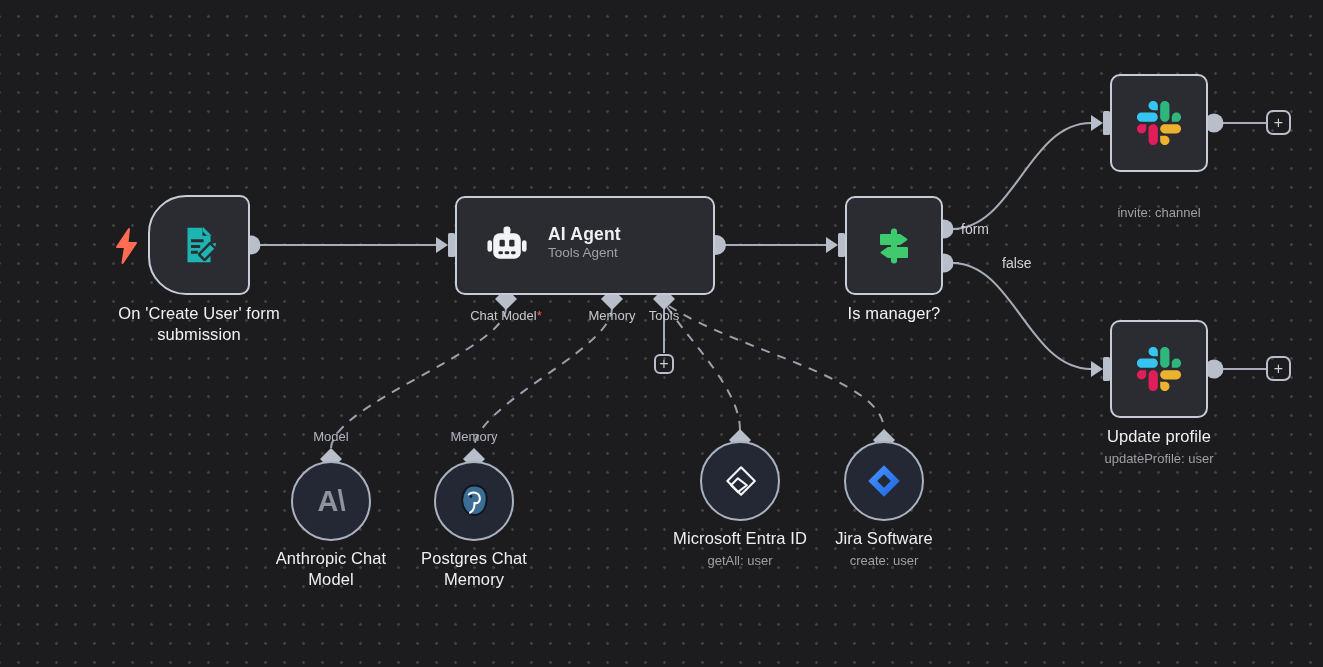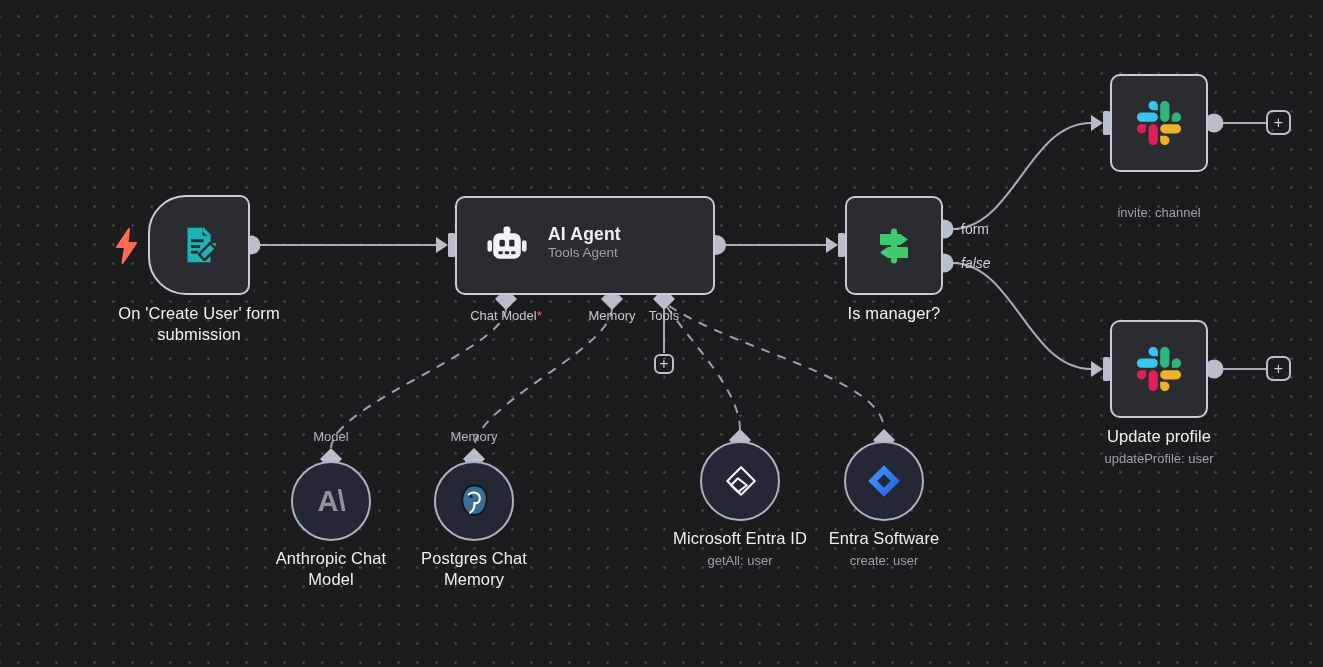--- a/index.html
+++ b/index.html
@@ -157,21 +157,21 @@
     <svg width="48" height="48" viewBox="0 0 48 48">
       <g fill="#3fca6e" stroke="#3fca6e" stroke-width="2" stroke-linejoin="round">
         <rect x="21.9" y="7.5" width="4.2" height="33" rx="2"></rect>
         <polygon points="11,13 30,13 36.5,17.5 30,22 11,22"></polygon>
         <polygon points="18,26 37,26 37,35 18,35 11.5,30.5"></polygon>
       </g>
     </svg>
   </div>
   <div class="lbl" style="left:814px;top:303px;width:160px;">Is manager?</div>
   <div class="outlbl" style="left:961px;top:221px;">form</div>
-  <div class="outlbl" style="left:961px;top:255px;font-style:italic;">false</div>
+  <div class="outlbl" style="left:1002px;top:255px;">false</div>
 
   <div class="node" style="left:1110px;top:74px;width:98px;height:98px;">
     <svg width="46" height="46" viewBox="0 0 128 128">
       <g transform="translate(2.6,2.6)">
         <path d="M25.8,77.6c0,7.1-5.8,12.9-12.9,12.9S0,84.7,0,77.6s5.8-12.9,12.9-12.9h12.9V77.6z" fill="#E01E5A"></path>
         <path d="M32.3,77.6c0-7.1,5.8-12.9,12.9-12.9s12.9,5.8,12.9,12.9v32.3c0,7.1-5.8,12.9-12.9,12.9s-12.9-5.8-12.9-12.9V77.6z" fill="#E01E5A"></path>
         <path d="M45.2,25.8c-7.1,0-12.9-5.8-12.9-12.9S38.1,0,45.2,0s12.9,5.8,12.9,12.9v12.9H45.2z" fill="#36C5F0"></path>
         <path d="M45.2,32.3c7.1,0,12.9,5.8,12.9,12.9s-5.8,12.9-12.9,12.9H12.9C5.8,58.1,0,52.3,0,45.2s5.8-12.9,12.9-12.9H45.2z" fill="#36C5F0"></path>
         <path d="M97,45.2c0-7.1,5.8-12.9,12.9-12.9s12.9,5.8,12.9,12.9s-5.8,12.9-12.9,12.9H97V45.2z" fill="#2EB67D"></path>
         <path d="M90.5,45.2c0,7.1-5.8,12.9-12.9,12.9s-12.9-5.8-12.9-12.9V12.9C64.7,5.8,70.5,0,77.6,0s12.9,5.8,12.9,12.9V45.2z" fill="#2EB67D"></path>
@@ -238,16 +238,16 @@
       <defs>
         <linearGradient id="jg" x1="0" y1="0" x2="1" y2="1">
           <stop offset="0" stop-color="#4c97ff"></stop>
           <stop offset="1" stop-color="#1b63e0"></stop>
         </linearGradient>
       </defs>
       <polygon points="20,5 35,20 20,35 5,20" fill="url(#jg)"></polygon>
       <polygon points="20,13.5 26.5,20 20,26.5 13.5,20" fill="#242834"></polygon>
     </svg>
   </div>
-  <div class="lbl" style="left:804px;top:528px;width:160px;">Entra Software</div>
+  <div class="lbl" style="left:804px;top:528px;width:160px;">Jira Software</div>
   <div class="sub" style="left:804px;top:553px;width:160px;">create: user</div>
 
 </div>
 
 </body></html>

